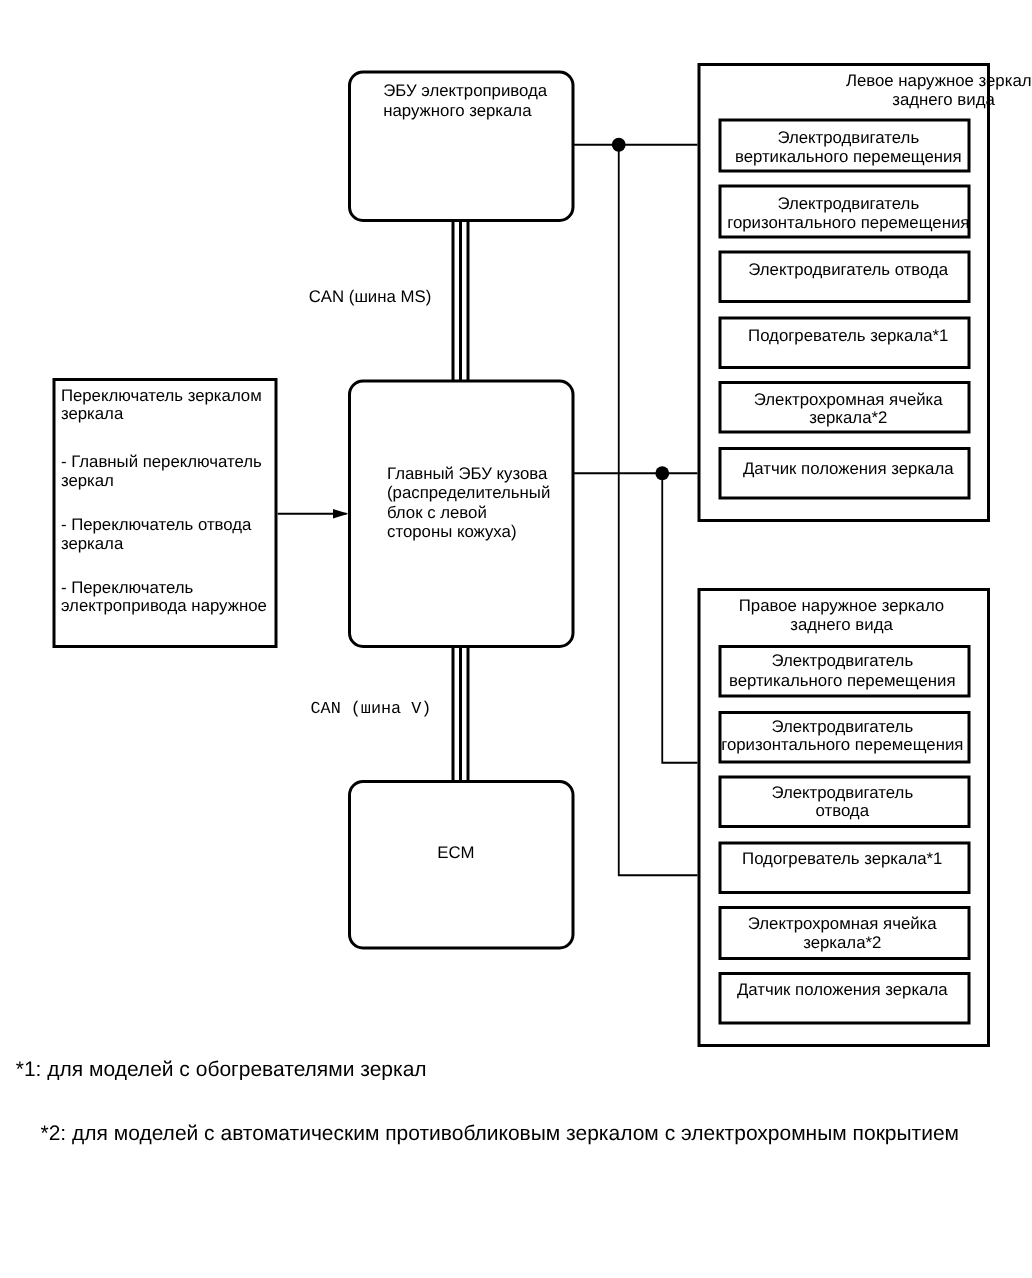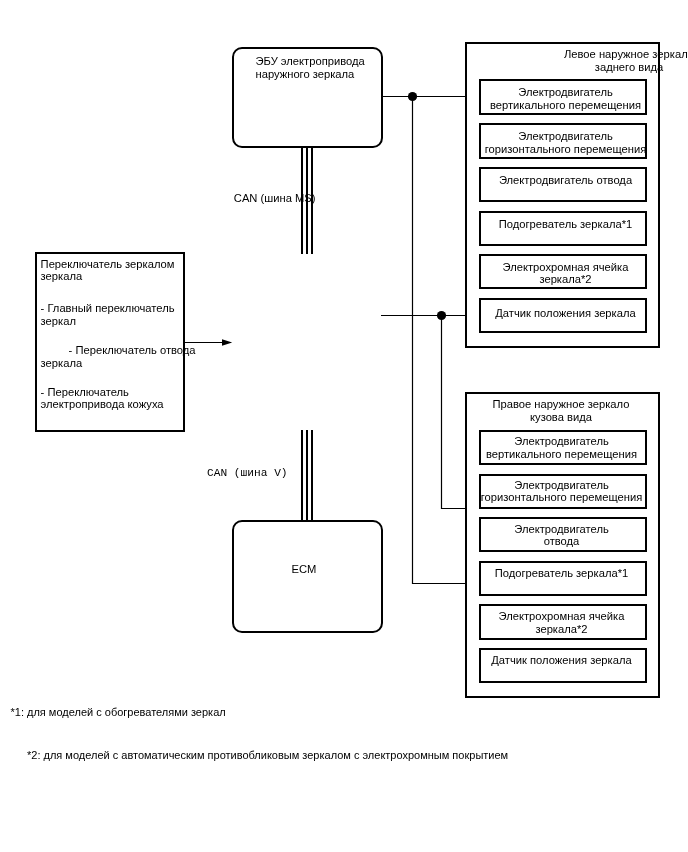--- a/index.html
+++ b/index.html
@@ -9,21 +9,21 @@
   #stage{position:absolute;left:0;top:0;width:688px;height:852px;background:#fff;}
   .wires{position:absolute;left:0;top:0;width:688px;height:852px;}
   .node{position:absolute;box-sizing:border-box;}
   .rounded{border:2px solid #000;border-radius:10px;background:#fff;}
   .plain{border:2px solid #000;background:#fff;}
   .inner{border:2px solid #000;background:#fff;}
   .txt{position:absolute;font-size:11.2px;line-height:13px;color:#000;
        white-space:pre-line;transform:translateZ(0);}
   .c{text-align:center;}
   .l{text-align:left;}
-  .note{position:absolute;font-size:11px;line-height:13px;color:#000;transform:translateZ(0);}
+  .note{position:absolute;font-size:14px;line-height:13px;color:#000;transform:translateZ(0);}
 </style>
 </head>
 <body>
 
 <div id="stage">
 
   <svg class="wires" width="688" height="852" viewBox="0 0 688 852">
     <g stroke="#000" fill="none" stroke-width="1.2">
 
       <path d="M381 96.5 H467"></path>
@@ -51,47 +51,53 @@
       <line x1="307" y1="430" x2="307" y2="521"></line>
       <line x1="312" y1="430" x2="312" y2="521"></line>
     </g>
   </svg>
 
   <div class="node rounded" style="left:232px;top:46.5px;width:151px;height:101.5px;">
     <div class="txt l" style="left:21.5px;top:6.5px;width:130px;">ЭБУ электропривода
 наружного зеркала</div>
   </div>
 
+  <div class="node rounded" style="left:232px;top:253px;width:151px;height:179px;">
+    <div class="txt l" style="left:24px;top:54.5px;width:130px;">Главный ЭБУ кузова
+(распределительный
+блок с левой
+стороны кожуха)</div>
+  </div>
 
   <div class="node rounded" style="left:232px;top:520px;width:151px;height:113px;">
     <div class="txt c" style="left:57.5px;top:40.5px;width:40px;text-align:left;">ECM</div>
   </div>
 
   <div class="node plain" style="left:35px;top:252px;width:150px;height:180px;"></div>
   <div id="switch-lines">
       <div class="txt l" style="left: 40.6px; top: 258px; width: 150px;">Переключатель зеркалом</div>
       <div class="txt l" style="left: 40.6px; top: 270.4px; width: 150px;">зеркала</div>
       <div class="txt l" style="left: 40.6px; top: 301.9px; width: 150px;">- Главный переключатель</div>
       <div class="txt l" style="left: 40.6px; top: 314.7px; width: 150px;">зеркал</div>
-      <div class="txt l" style="left: 40.6px; top: 343.7px; width: 150px; margin-left: 28px;">- Переключатель отвода</div>
+      <div class="txt l" style="left: 40.6px; top: 343.7px; width: 150px;">- Переключатель отвода</div>
       <div class="txt l" style="left: 40.6px; top: 356.5px; width: 150px;">зеркала</div>
       <div class="txt l" style="left: 40.6px; top: 385.8px; width: 150px;">- Переключатель</div>
-      <div class="txt l" style="left: 40.6px; top: 398.2px; width: 150px;">электропривода кожуха</div>
+      <div class="txt l" style="left: 40.6px; top: 398.2px; width: 150px;">электропривода наружное</div>
     </div>
 
-  <div class="txt l" style="left:205.8px;top:191.8px;width:120px;margin-left:28px;">CAN (шина MS)</div>
+  <div class="txt l" style="left:205.8px;top:191.8px;width:120px;">CAN (шина MS)</div>
   <div class="txt l" style="left:207px;top:466.8px;width:120px;font-family:Liberation Mono, monospace;">CAN (шина V)</div>
 
   <div class="node plain" style="left:465px;top:42px;width:195px;height:305.5px;"></div>
   <div class="txt c" style="left:496px;top:48px;width:194px;line-height:12.5px;margin-left:36px;">Левое наружное зеркало
 заднего вида</div>
 
   <div class="node plain" style="left:465px;top:391.5px;width:195px;height:306px;"></div>
   <div class="txt c" style="left:464px;top:398px;width:194px;line-height:12.5px;">Правое наружное зеркало
-кузова вида</div>
+заднего вида</div>
 
   <div class="note" style="left:10.5px;top:706px;">*1: для моделей с обогревателями зеркал</div>
   <div class="note" style="left:27px;top:749px;">*2: для моделей с автоматическим противобликовым зеркалом с электрохромным покрытием</div>
 
 <div class="node inner" style="left: 479px; top: 79px; width: 168px; height: 36px;"></div>
     <div class="txt c" style="left: 482.5px; top: 86.3px; width: 166px; line-height: 12.4px;">Электродвигатель
 вертикального перемещения</div>
     <div class="node inner" style="left: 479px; top: 123px; width: 168px; height: 36px;"></div>
     <div class="txt c" style="left: 482.5px; top: 130.3px; width: 166px; line-height: 12.4px;">Электродвигатель
 горизонтального перемещения</div>

